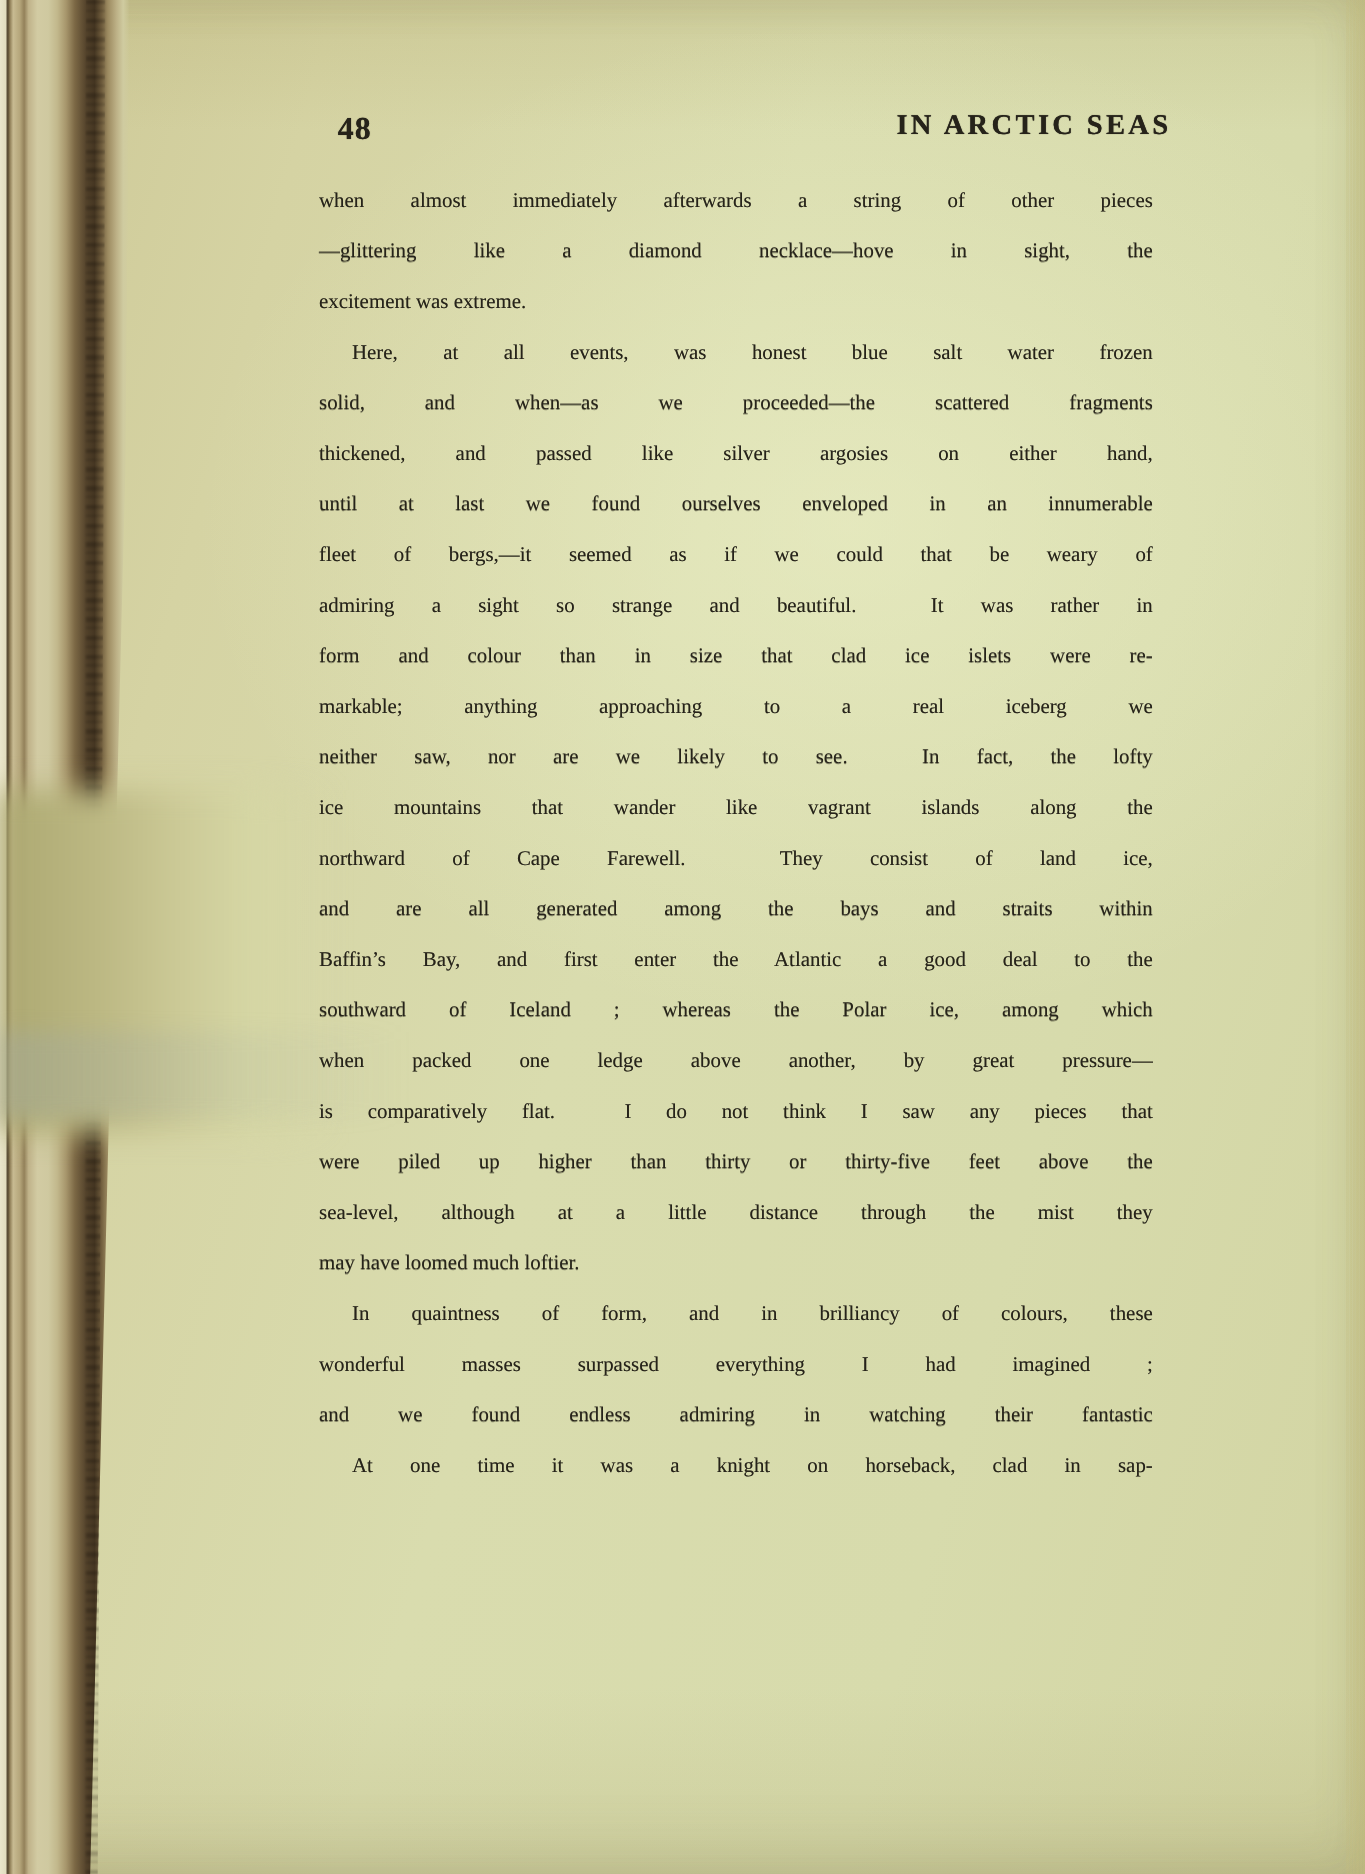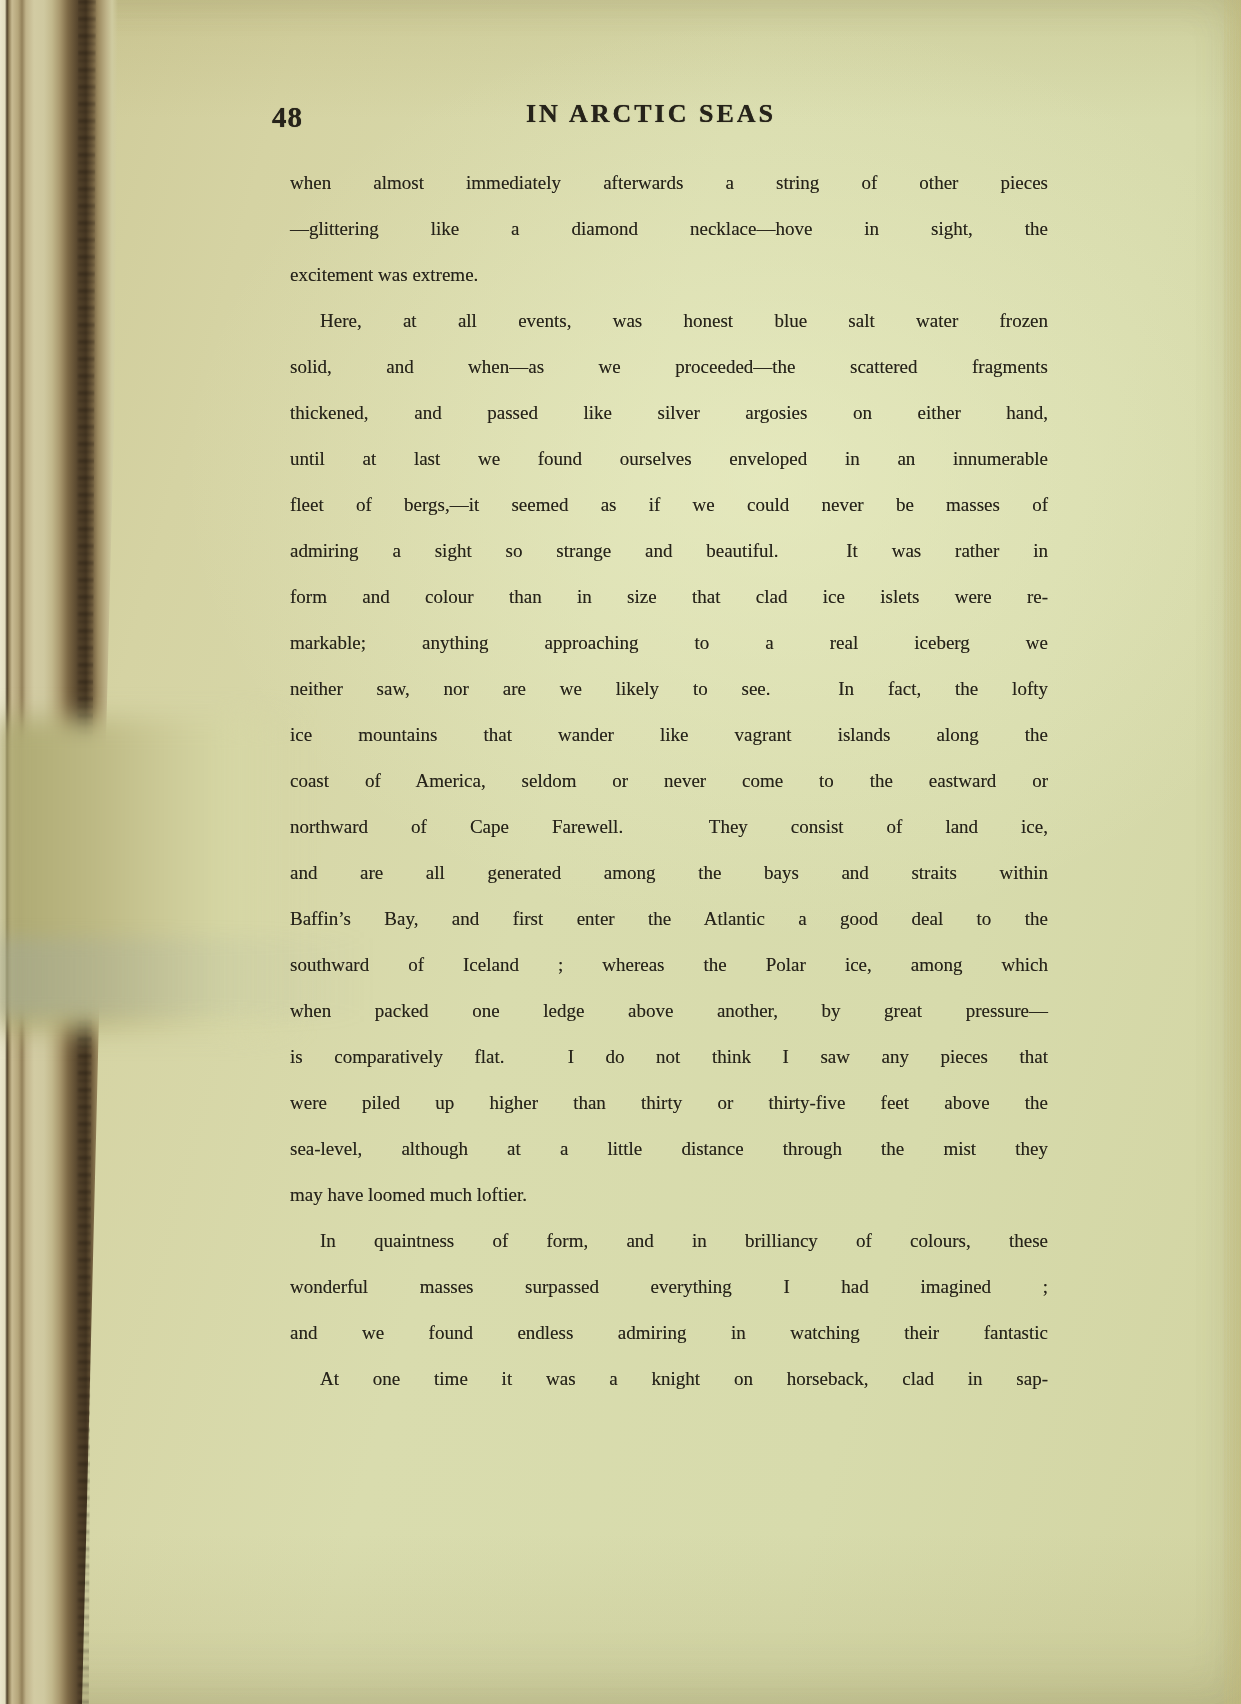--- a/index.html
+++ b/index.html
@@ -62,22 +62,22 @@
   
   .fore-edge {
     position: absolute; right: 0; top: 0; width: 18px; height: 100%; z-index: 1;
     background:
       repeating-linear-gradient(to right, rgba(205,196,130,0) 0 1px, rgba(198,189,124,0.22) 1px 3px),
       linear-gradient(to left, rgba(196,186,118,0.30), rgba(196,186,118,0) 100%);
   }
   
   .page { position: absolute; inset: 0; z-index: 3; color: var(--ink, #26231a); }
   .page-head {
-    position: absolute; left: 272px; top: 99px; width: 758px; height: 36px;
-    text-align: center;
+    position: absolute; left: 307px; top: 99px; width: 758px; height: 36px;
+    text-align: right;
   }
   .page-number {
     position: absolute; left: 0; top: 2px;
     font-size: 29px; font-weight: bold; letter-spacing: 1px;
     text-shadow: 0 0 0.7px currentColor;
   }
   .running-header {
     display: inline-block;
     font-size: 26px; font-weight: bold; letter-spacing: 3px;
     text-shadow: 0 0 0.7px currentColor;
@@ -116,27 +116,26 @@
         <div class="para">
           <div class="line">when almost immediately afterwards a string of other pieces</div>
           <div class="line">—glittering like a diamond necklace—hove in sight, the</div>
           <div class="line flush">excitement was extreme.</div>
         </div>
         <div class="para indent">
           <div class="line">Here, at all events, was honest blue salt water frozen</div>
           <div class="line">solid, and when—as we proceeded—the scattered fragments</div>
           <div class="line">thickened, and passed like silver argosies on either hand,</div>
           <div class="line">until at last we found ourselves enveloped in an innumerable</div>
-          <div class="line">fleet of bergs,—it seemed as if we could never be masses of</div>
+          <div class="line">fleet of bergs,—it seemed as if we could that be weary of</div>
           <div class="line">admiring a sight so strange and beautiful.&nbsp; It was rather in</div>
           <div class="line">form and colour than in size that clad ice islets were re-</div>
           <div class="line">markable; anything approaching to a real iceberg we</div>
           <div class="line">neither saw, nor are we likely to see.&nbsp; In fact, the lofty</div>
           <div class="line">ice mountains that wander like vagrant islands along the</div>
-          <div class="line">coast of America, seldom or never come to the eastward or</div>
           <div class="line">northward of Cape Farewell.&nbsp; They consist of land ice,</div>
           <div class="line">and are all generated among the bays and straits within</div>
           <div class="line">Baffin’s Bay, and first enter the Atlantic a good deal to the</div>
           <div class="line">southward of Iceland&nbsp;; whereas the Polar ice, among which</div>
           <div class="line">when packed one ledge above another, by great pressure—</div>
           <div class="line">is comparatively flat.&nbsp; I do not think I saw any pieces that</div>
           <div class="line">were piled up higher than thirty or thirty-five feet above the</div>
           <div class="line">sea-level, although at a little distance through the mist they</div>
           <div class="line flush">may have loomed much loftier.</div>
         </div>

